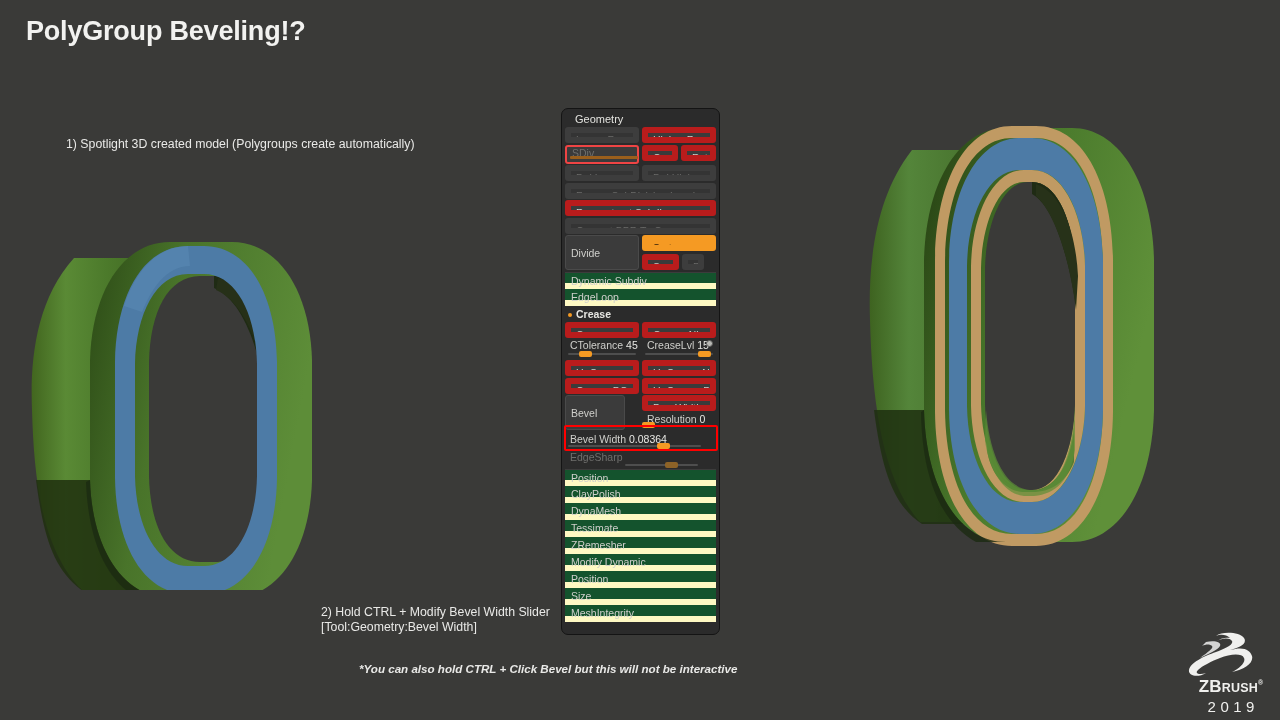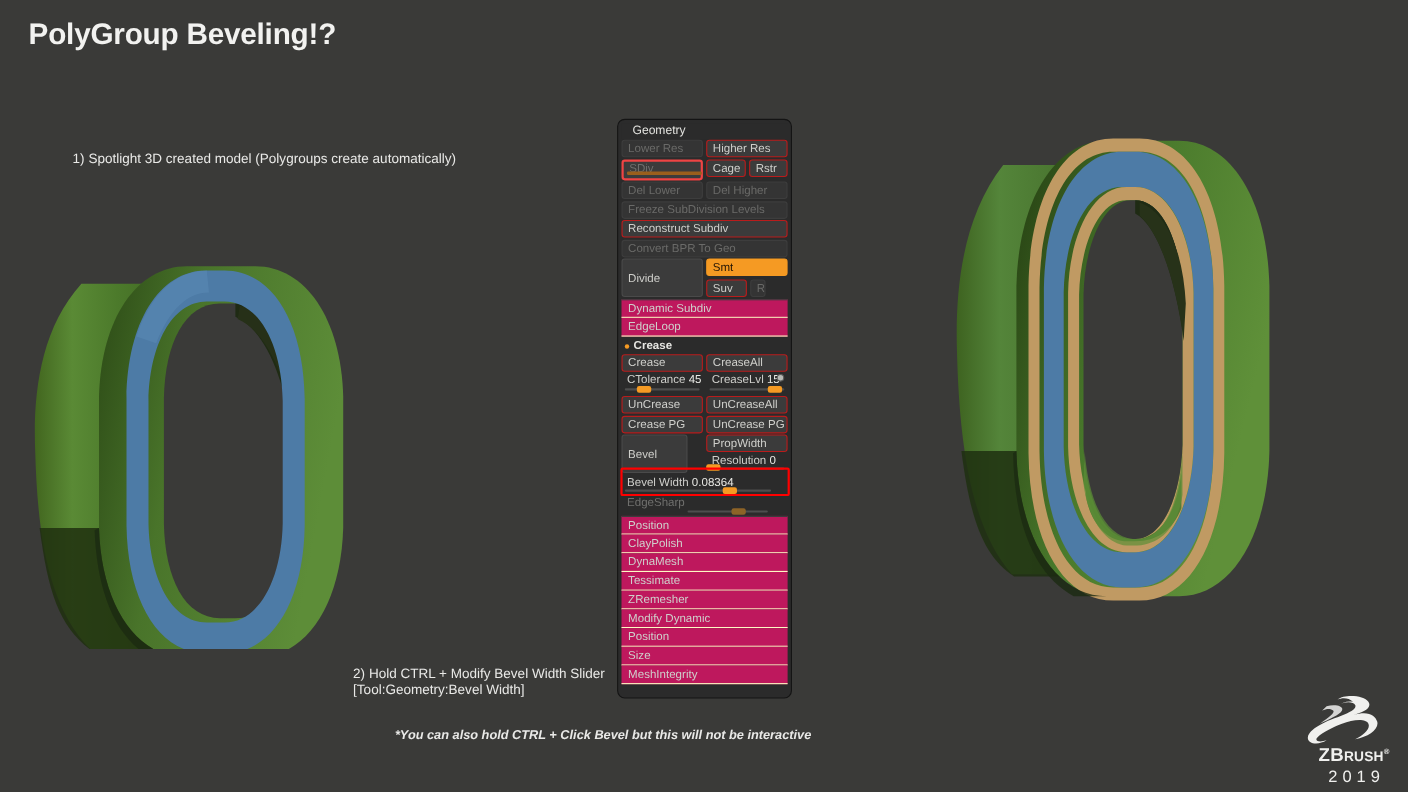--- a/index.html
+++ b/index.html
@@ -59,21 +59,21 @@
     height: 15px; line-height: 15px;
     padding-left: 10px;
     color: #e3e3df; font-size: 11px;
     background: #2b2b2b;
   }
   .panel-body { }
 
   .row { display: flex; gap: 3px; margin-bottom: 1.5px; }
   .btn {
     background: #3b3b3b;
-    border: 1px solid #b91c1c;
+    border: 6px solid #b91c1c;
     border-radius: 3px;
     height: 16px; line-height: 14px;
     padding: 0 5px;
     color: #cfcfcb;
     font-size: 10.5px;
     white-space: nowrap; overflow: hidden;
   }
   .btn.disabled { color: #6a6a68; background: #343434; border-color: #3d3d3d; }
   .btn.half { width: 74px; }
   .btn.full { width: 151px; }
@@ -105,22 +105,22 @@
   .slider .knob {
     position: absolute; bottom: 1.5px;
     width: 13px; height: 6px; background: #f59a23; border-radius: 2px;
   }
   .slider .knob.dim { background: #8d6327; }
 
   .listbtn {
     height: 17px; line-height: 16px;
     padding-left: 6px;
     color: #cfcfcb; font-size: 10.5px;
-    border-bottom: 1px solid #fef9c3;
-    background: #be185d;
+    border-bottom: 6px solid #fef9c3;
+    background: #14532d;
   }
   .listbtn.first { border-top: 1px solid #3c3c3c; }
 
   .sect-head {
     height: 16px; line-height: 16px;
     padding-left: 11px;
     color: #e6e6e2; font-size: 10.5px; font-weight: bold;
     position: relative;
   }
   .sect-head .dot {

